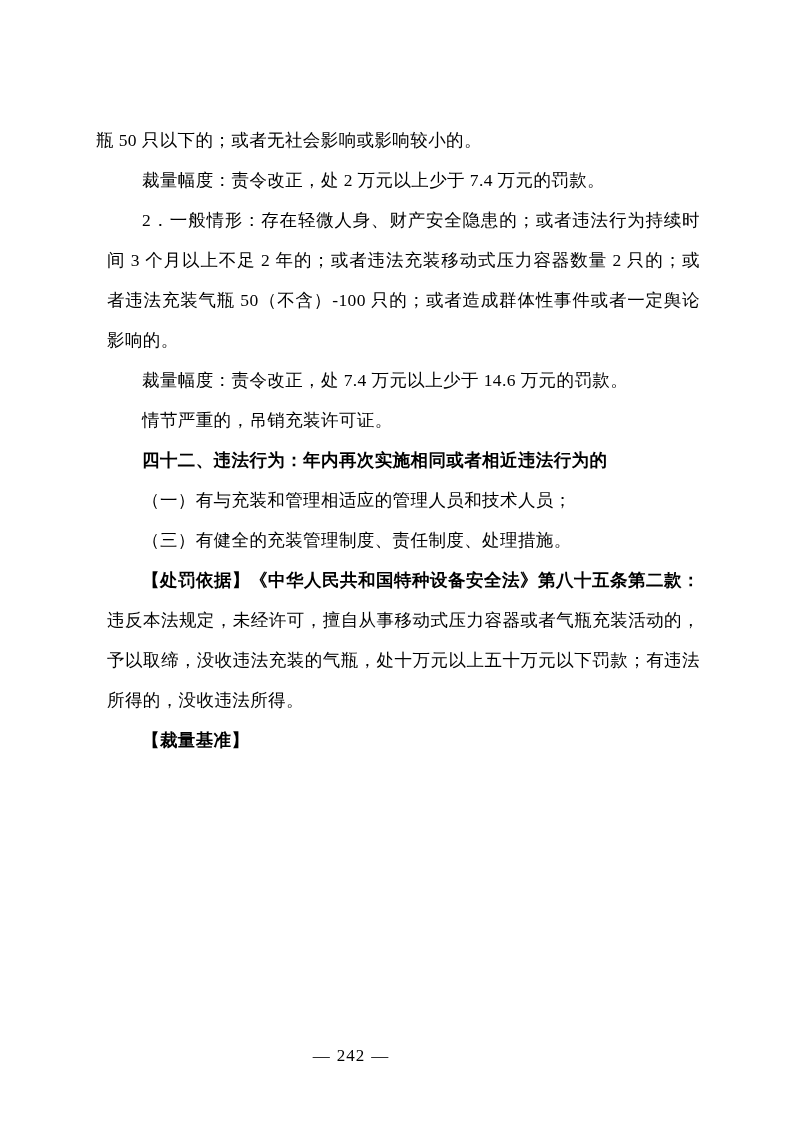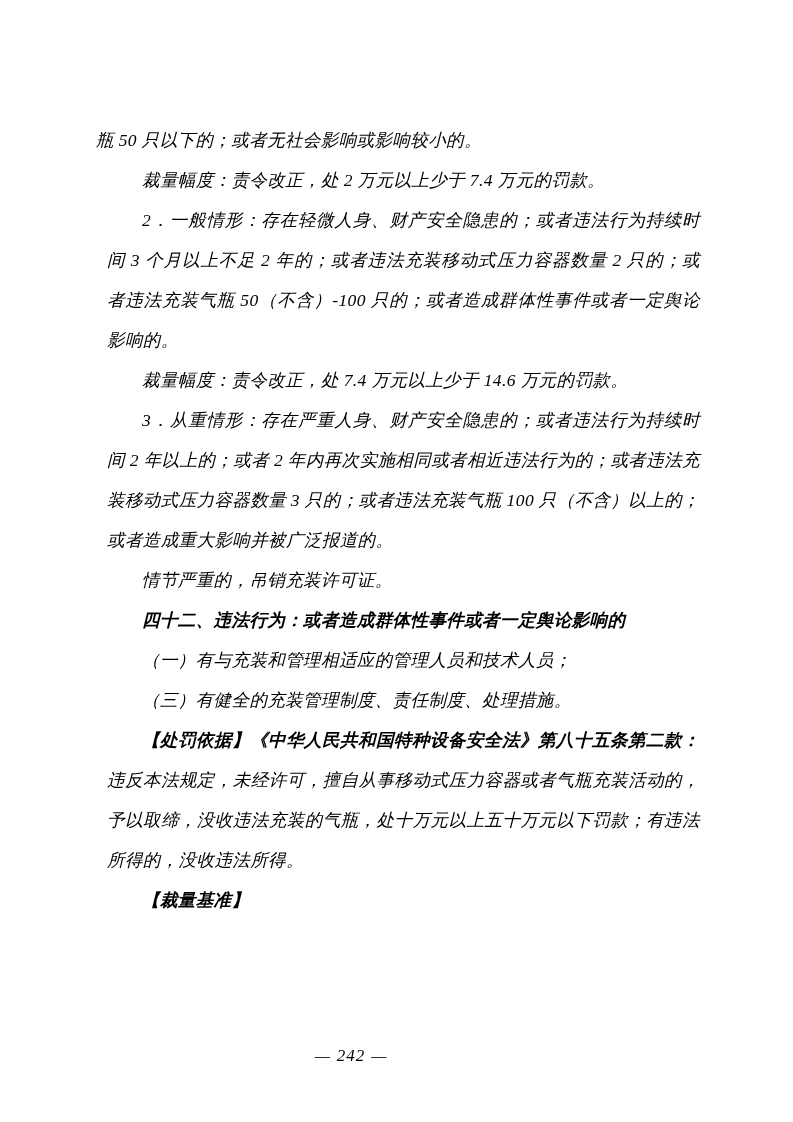--- a/index.html
+++ b/index.html
@@ -9,21 +9,20 @@
   }
   .page {
     position: relative;
     width: 716px;
     height: 1122px;
     background: #ffffff;
     font-family: "Liberation Serif", "DejaVu Serif", serif;
     color: #000000;
     box-sizing: border-box;
     overflow: hidden;
-    font-style: italic;
   }
   .content {
     position: absolute;
     left: 96px;
     top: 120px;
     width: 604px;
   }
   p {
     margin: 0;
     font-size: 17.5px;
@@ -61,26 +60,25 @@
   <div class="content">
 
     <p>瓶 50 只以下的；或者无社会影响或影响较小的。</p>
 
     <p class="indent">裁量幅度：责令改正，处 2 万元以上少于 7.4 万元的罚款。</p>
 
     <p class="indent">2．一般情形：存在轻微人身、财产安全隐患的；或者违法行为持续时间 3 个月以上不足 2 年的；或者违法充装移动式压力容器数量 2 只的；或者违法充装气瓶 50（不含）-100 只的；或者造成群体性事件或者一定舆论影响的。</p>
 
     <p class="indent">裁量幅度：责令改正，处 7.4 万元以上少于 14.6 万元的罚款。</p>
 
-    <p class="indent">3．从重情形：存在严重人身、财产安全隐患的；或者违法行为持续时间 2 年以上的；或者 2 年内再次实施相同或者相近违法行为的；或者违法充装移动式压力容器数量 3 只的；或者违法充装气瓶 100 只（不含）以上的；或者造成重大影响并被广泛报道的。</p>
 
 
     <p class="indent">情节严重的，吊销充装许可证。</p>
 
-    <p class="indent bold">四十二、违法行为：或者造成群体性事件或者一定舆论影响的</p>
+    <p class="indent bold">四十二、违法行为：年内再次实施相同或者相近违法行为的</p>
 
 
     <p class="indent">（一）有与充装和管理相适应的管理人员和技术人员；</p>
 
 
     <p class="indent">（三）有健全的充装管理制度、责任制度、处理措施。</p>
 
     <p class="indent"><span style="font-weight:bold">【处罚依据】《中华人民共和国特种设备安全法》第八十五条第二款：</span><span>违反本法规定，未经许可，擅自从事移动式压力容器或者气瓶充装活动的，予以取缔，没收违法充装的气瓶，处十万元以上五十万元以下罚款；有违法所得的，没收违法所得。</span></p>
 
     <p class="indent bold">【裁量基准】</p>

